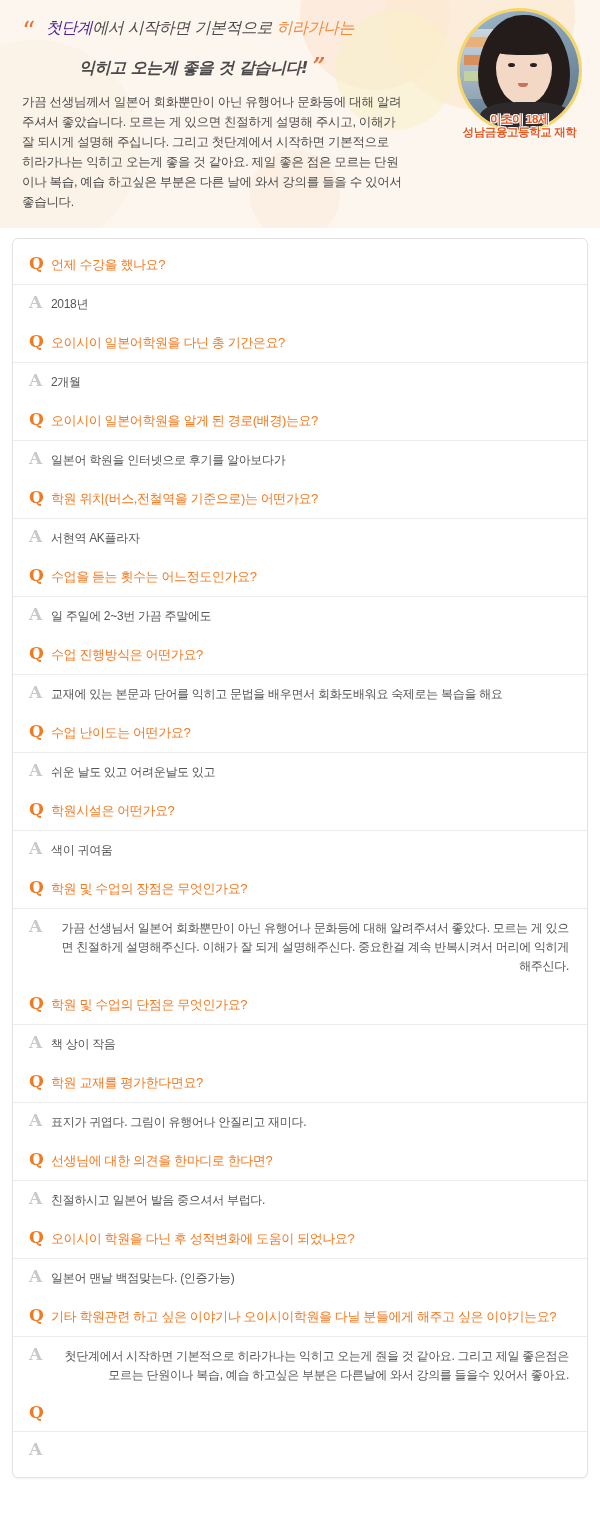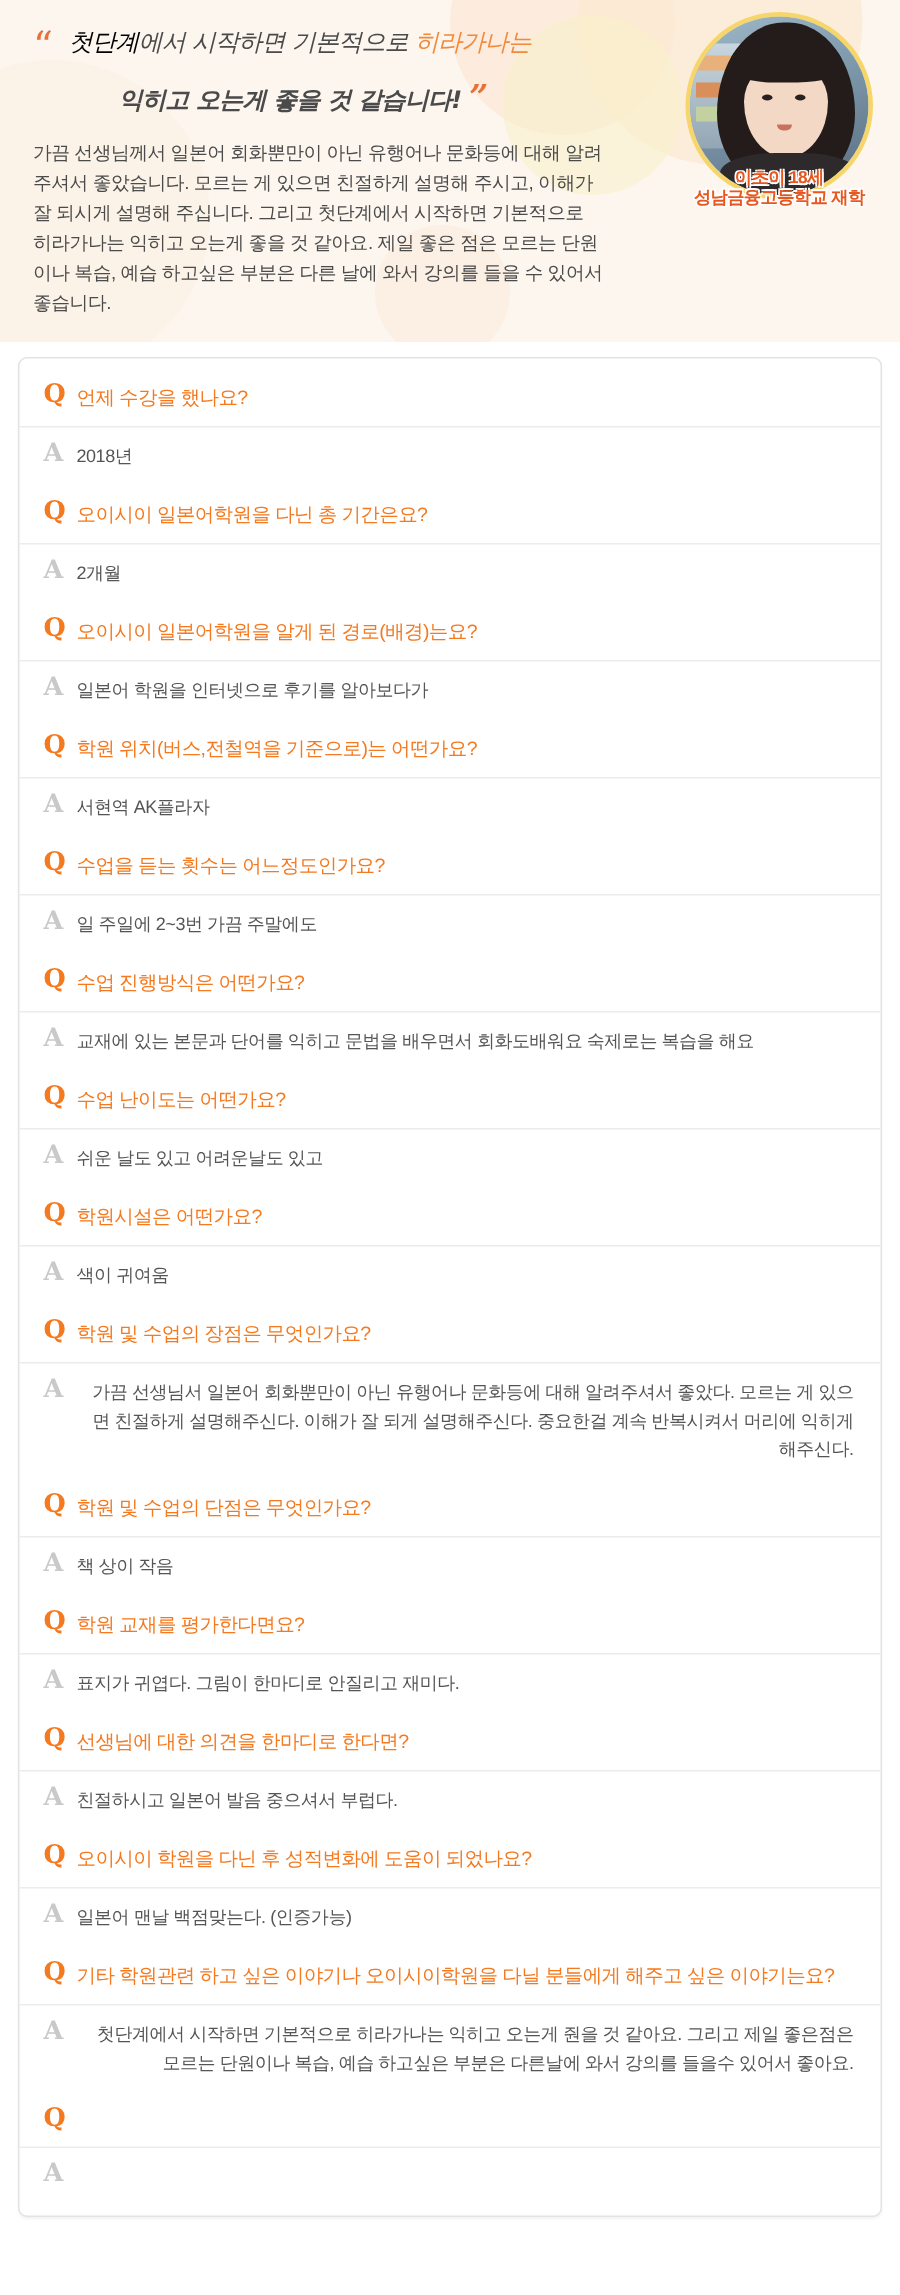--- a/index.html
+++ b/index.html
@@ -66,21 +66,21 @@
     margin-left: 6px;
     display: inline;
   }
   .quote-line2 {
     text-align: center;
     margin-top: 8px;
     padding-right: 40px;
     font-weight: bold;
   }
   .hl { color: #f08a3c; }
-  .hl2 { color: #000000; }
+  .hl2 { color: #4c1d95; }
   .quote-end {
     font-family: "DejaVu Serif", serif;
     font-size: 22px;
     color: #e8713a;
   }
 
   .intro-text {
     position: absolute;
     top: 92px;
     left: 22px;
@@ -384,21 +384,21 @@
       </div>
     </div>
 
     <div class="qa-item">
       <div class="row q">
         <span class="mark q">Q</span>
         <span class="q-text">학원 교재를 평가한다면요?</span>
       </div>
       <div class="row a">
         <span class="mark a">A</span>
-        <span class="a-text">표지가 귀엽다. 그림이 한마디로 안질리고 재미다.</span>
+        <span class="a-text">표지가 귀엽다. 그림이 유행어나 안질리고 재미다.</span>
       </div>
     </div>
 
     <div class="qa-item">
       <div class="row q">
         <span class="mark q">Q</span>
         <span class="q-text">선생님에 대한 의견을 한마디로 한다면?</span>
       </div>
       <div class="row a">
         <span class="mark a">A</span>

